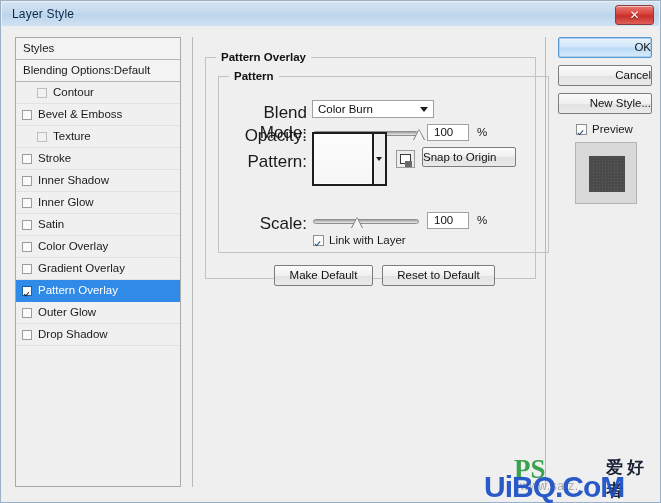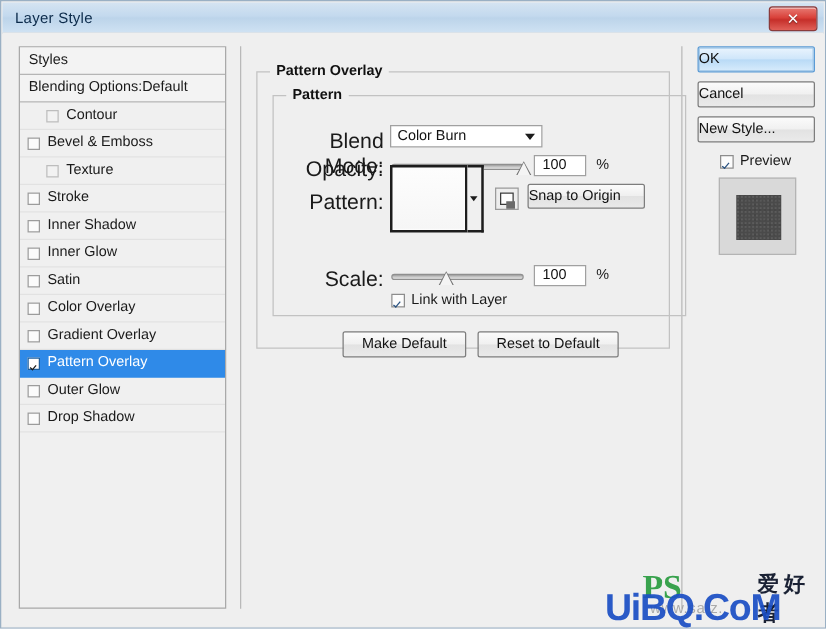--- a/index.html
+++ b/index.html
@@ -211,21 +211,21 @@
   }
   #make-default{left:68px;top:207px;width:99px;}
   #reset-default{left:176px;top:207px;width:113px;}
 
   
   #right-col{position:absolute;left:556px;top:11px;width:95px;}
   .rbtn{
     position:absolute;left:0;width:94px;height:21px;
     border:1px solid #7d7d7d;border-radius:2px;box-sizing:border-box;
     background:linear-gradient(180deg,#fbfbfb 0%,#f0f0f0 50%,#e2e2e2 51%,#eaeaea 100%);
-    font-size:11.5px;color:#111;line-height:19px;text-align:left;cursor:pointer;
+    font-size:11.5px;color:#111;line-height:19px;text-align:right;cursor:pointer;
   }
   #ok-btn{
     top:0;
     background:linear-gradient(180deg,#eaf4fd 0%,#cfe6fa 48%,#b9daf6 52%,#d8ecfc 100%);
     border:1px solid #5b9bd5;
     box-shadow:0 0 0 1px #a9cdeb inset;
   }
   #cancel-btn{top:28px;}
   #new-style-btn{top:56px;}
   #preview-line{position:absolute;left:18px;top:86px;}

